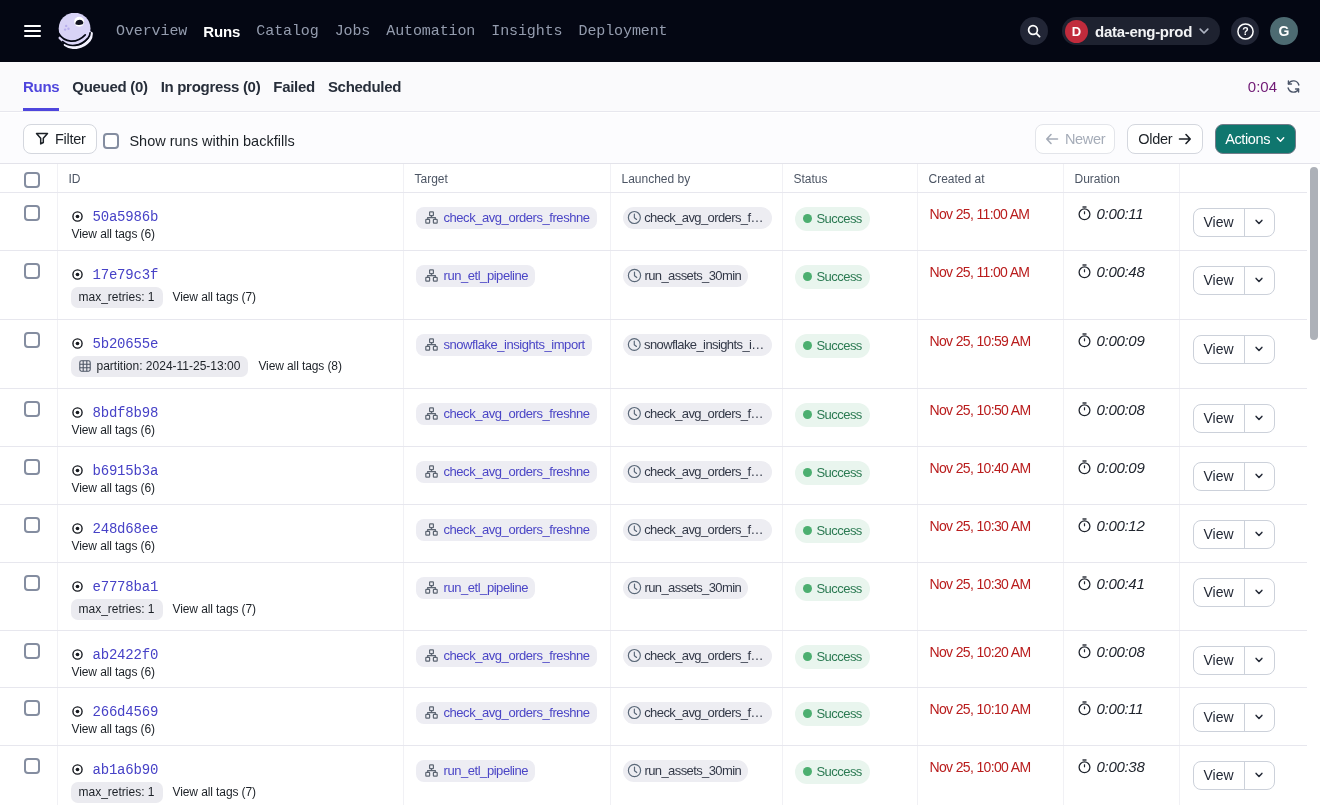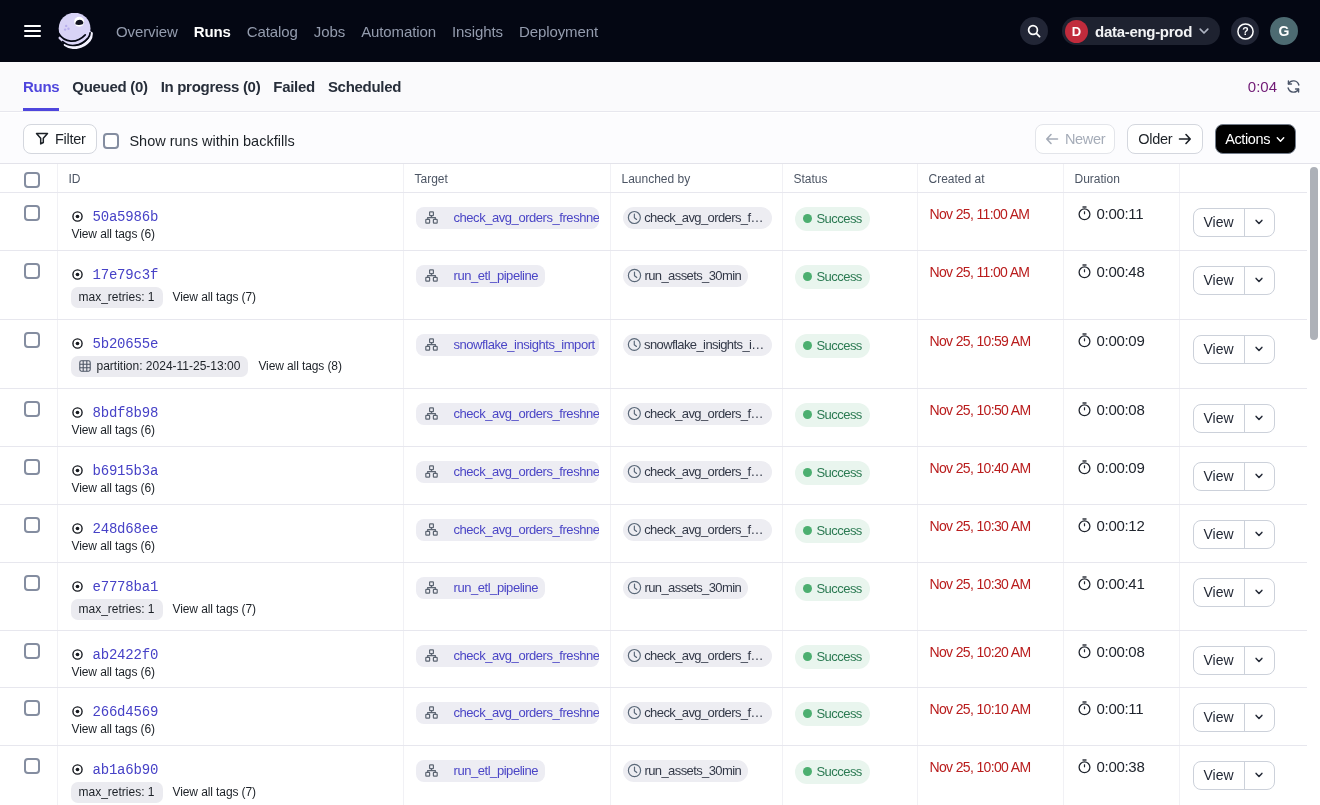--- a/index.html
+++ b/index.html
@@ -7,21 +7,21 @@
   font-family:"Liberation Sans", sans-serif; }
 
 .topbar { position:absolute; left:0; top:0; width:1320px; height:62px;
   background:#040713; display:flex; align-items:center; }
 .burger { margin-left:24px; width:17px; height:13px; position:relative; }
 .burger i { position:absolute; left:0; width:17px; height:2.6px; background:#fff; border-radius:1px; display:block; }
 .burger i:nth-child(1){top:0}.burger i:nth-child(2){top:5px}.burger i:nth-child(3){top:10px}
 .logo { margin-left:17px; width:36px; height:36px; margin-top:-1px; }
 .nav { display:flex; margin-left:22px; gap:16px; font-size:15px; font-weight:500; color:#949cae; letter-spacing:-0.1px; }
 .nav b { color:#fff; font-weight:600; }
-.nav span { cursor:default; }
+.nav span { cursor:default;font-family:Liberation Mono, monospace; }
 .topright { margin-left:auto; display:flex; align-items:center; margin-right:22px; gap:11px; }
 .circbtn { width:28px; height:28px; border-radius:50%; background:#222636; display:flex; align-items:center; justify-content:center; }
 .envpill { height:28px; border-radius:14px; background:#1e2230; display:flex; align-items:center; padding:0 9px 0 3px; gap:7px; }
 .envd { width:23px; height:23px; border-radius:50%; background:#c12b3c; color:#fff; font-size:13px; font-weight:700; display:flex; align-items:center; justify-content:center; }
 .envname { color:#f2f3f5; font-size:15px; font-weight:600; letter-spacing:-0.3px; }
 .avatar { width:28px; height:28px; border-radius:50%; background:#4d6b72; color:#fff; font-size:14px; font-weight:600; display:flex; align-items:center; justify-content:center; }
 
 .tabsbar { position:absolute; left:0; top:62px; width:1320px; height:50px; background:#fafafc;
   border-bottom:1px solid #e7e7ee; display:flex; align-items:center; }
 .tabs { display:flex; gap:13px; margin-left:23px; font-size:15px; font-weight:600; color:#272e3a; height:100%; align-items:center; }
@@ -32,21 +32,21 @@
 
 .filterbar { position:absolute; left:0; top:113px; width:1320px; height:51px; background:#fcfcfe;
   border-bottom:1px solid #e3e3ea; display:flex; align-items:center; padding-top:2px; }
 .btn { height:30px; border:1px solid #d4d7de; border-radius:8px; background:#fff;
   display:inline-flex; align-items:center; justify-content:center; font-size:14.5px; letter-spacing:-0.3px; color:#1c2127; gap:6px; padding:0 11px; }
 .fbtn { margin-left:23px; font-weight:500; }
 .cbx { display:inline-block; width:16px; height:16px; border:2px solid #848da0; border-radius:4px; background:#fff; }
 .showruns { margin-left:6px; margin-top:3px; display:flex; align-items:center; gap:10px; font-size:14.5px; color:#1c2127; }
 .fright { margin-left:auto; margin-right:24px; display:flex; align-items:center; gap:12px; }
 .btn.disabled { color:#a5acb8; border-color:#e3e5ea; }
-.btn.dark { background:#000000; border-color:#737c8a; color:#fff; font-weight:500; }
+.btn.dark { background:#0f766e; border-color:#737c8a; color:#fff; font-weight:500; }
 
 .tablewrap { position:absolute; left:0; top:164px; width:1320px; height:641px; overflow:hidden; }
 table { border-collapse:collapse; table-layout:fixed; width:1307px; }
 col.c0{width:57px} col.c1{width:346px} col.c2{width:207px} col.c3{width:172px}
 col.c4{width:135px} col.c5{width:146px} col.c6{width:116px} col.c7{width:128px}
 th, td { border-right:1px solid #f1f1f5; border-bottom:1px solid #e7e7ee; vertical-align:top; padding:0; }
 th:last-child, td:last-child { border-right:none; }
 th { height:28px; font-size:12px; font-weight:400; color:#4c5564; text-align:left; padding:8px 0 0 11px; }
 th.chk, td.chk { padding:12px 0 0 24px; line-height:0; }
 th.chk { padding-top:8px; }
@@ -56,31 +56,31 @@
 tr.r57 td { height:57px; }
 .idline { display:flex; align-items:center; gap:10px; padding:16px 0 0 14px; }
 .runid { font-family:"Liberation Mono", monospace; font-size:14px; color:#4742c7; letter-spacing:-0.2px; }
 .tagline { display:flex; align-items:center; padding:2px 0 0 14px; font-size:12px; color:#1c2127; }
 .tagline.withpill { padding-top:4px; padding-left:13px; }
 .viewall { letter-spacing:-0.1px; }
 .minipill { height:21px; background:#ebebf0; border-radius:7px; display:inline-flex; align-items:center;
   font-size:12px; color:#1c2127; padding:0 8px; margin-right:10px; gap:6px; }
 .cellpad { padding:14px 0 0 12px; }
 .pill { height:22px; max-width:183px; background:#ededf3; border-radius:8px; display:inline-flex; align-items:center;
-  padding:0 7px 0 9px; gap:16px; font-size:13px; color:#4a45c6; overflow:hidden; white-space:nowrap; letter-spacing:-0.45px; }
+  padding:0 7px 0 9px; gap:6px; font-size:13px; color:#4a45c6; overflow:hidden; white-space:nowrap; letter-spacing:-0.45px; }
 .pill svg { flex:none; }
 .lpill { height:22px; max-width:149px; background:#ededf2; border-radius:11px; display:inline-flex; align-items:center;
   padding:0 7px 0 4px; gap:3px; font-size:13px; color:#333948; overflow:hidden; white-space:nowrap; letter-spacing:-0.6px; }
 .lpill .txt { overflow:hidden; text-overflow:ellipsis; }
 .spill { height:24px; background:#e9f5ee; border-radius:12px; display:inline-flex; align-items:center;
   padding:0 8px 0 8px; gap:5px; font-size:13px; letter-spacing:-0.55px; color:#2b7a52; }
 .sdot { width:9px; height:9px; border-radius:50%; background:#4caf70; }
 .dateline { padding:10px 0 0 12px; font-size:14px; color:#b91c1c; letter-spacing:-0.65px; line-height:22px; }
 .durline { padding:10px 0 0 13px; font-size:15px; color:#20252e; letter-spacing:-0.3px; line-height:22px;
-  display:flex; align-items:center; gap:5px; }
+  display:flex; align-items:center; gap:5px;font-style:italic; }
 .viewbtn { margin:15px 0 0 13px; width:82px; height:29px; border:1px solid #ccd1da; border-radius:8px; background:#fff;
   display:flex; align-items:stretch; overflow:hidden; }
 .viewbtn .v { width:51px; display:flex; align-items:center; justify-content:center; font-size:14px; color:#232936; border-right:1px solid #ccd1da; }
 .viewbtn .c { flex:1; display:flex; align-items:center; justify-content:center; }
 .scrollthumb { position:absolute; right:2px; top:167px; width:8px; height:173px; border-radius:4px; background:#adb1b8; }
 </style>
 </head>
 <body>
 <div class="topbar">
   <div class="burger">

